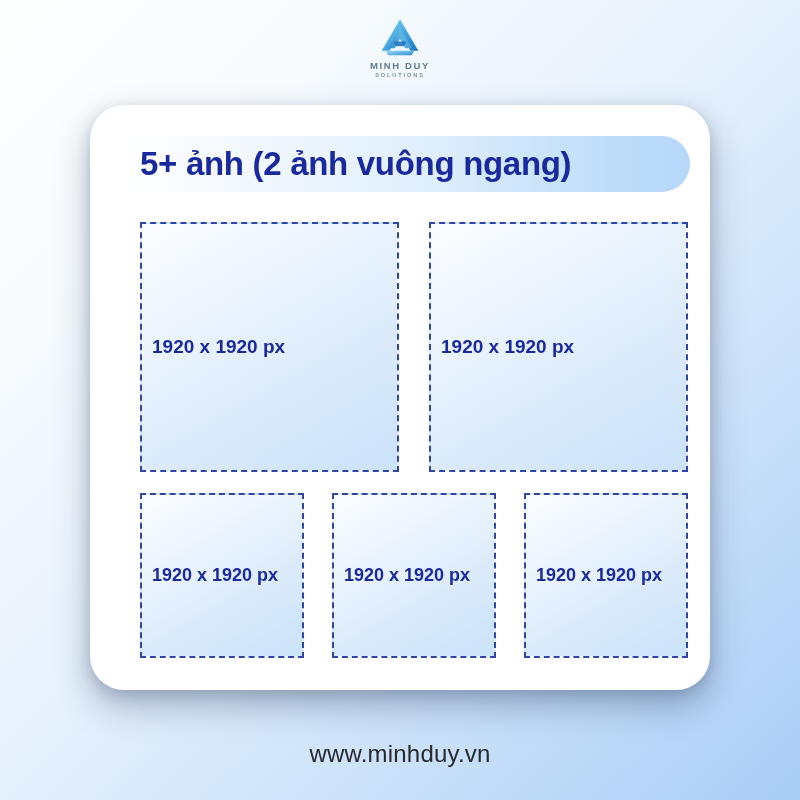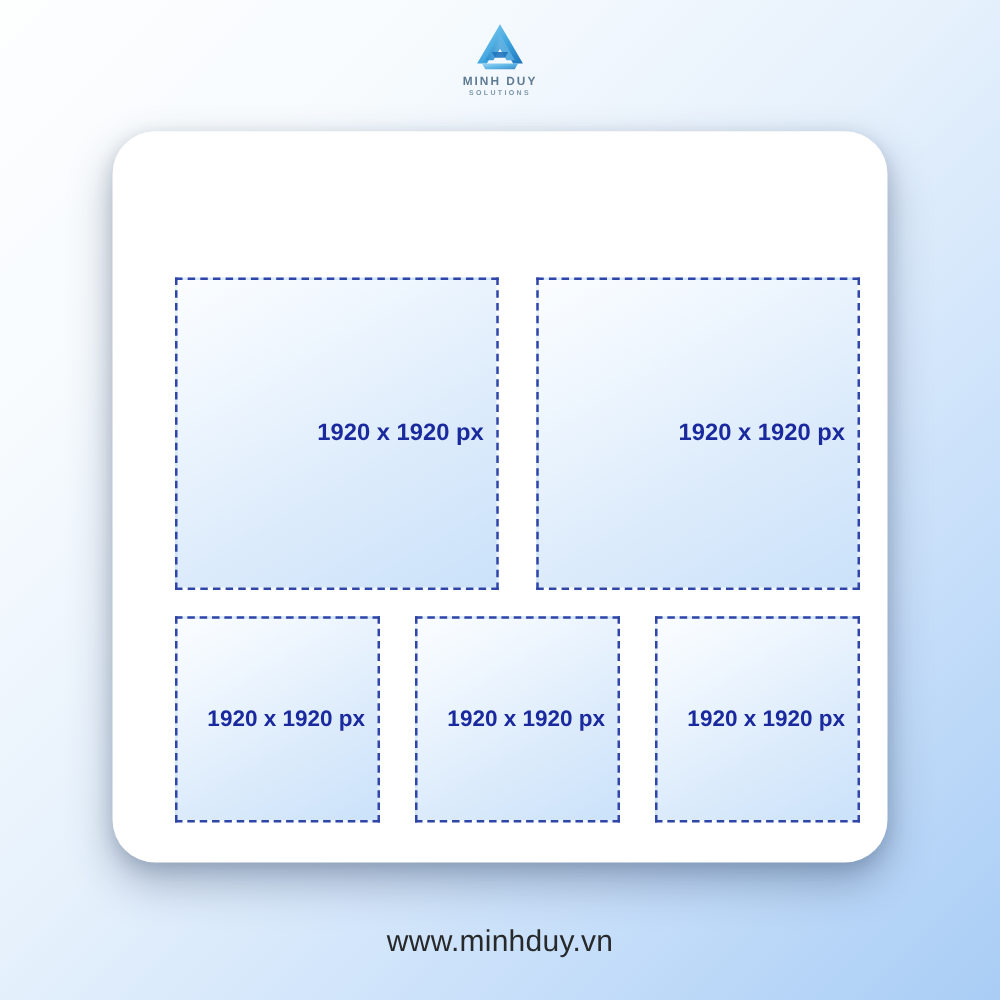--- a/index.html
+++ b/index.html
@@ -98,21 +98,21 @@
     display: flex;
     gap: 28px;
   }
 
   .ph {
     flex: 1 1 0;
     border: 2px dashed #2f45a8;
     background: linear-gradient(150deg, #fbfdff 0%, #eef6fe 28%, #dcebfb 62%, #cbe2fa 100%);
     display: flex;
     align-items: center;
-    justify-content: flex-end;
+    justify-content: flex-start;
     box-sizing: border-box;
     padding: 0 10px;
   }
   .ph-label {
     font-size: 19px;
     font-weight: bold;
     color: #1a2a9e;
     text-align: center;
     line-height: 1.35;
   }
@@ -154,20 +154,23 @@
       <path d="M10 50 L54 50 L50 57 L14 57 Z" fill="url(#lg1)" opacity="0.85"></path>
       <path d="M22 36 L42 36 L38 43 L26 43 Z" fill="#1f74bd" opacity="0.9"></path>
     </svg>
   </span>
   <span class="brand-name">MINH DUY</span>
   <span class="brand-sub">SOLUTIONS</span>
 </div>
 
 <div class="card">
 
+  <div class="title-banner">
+    <span class="title-text">5+ ảnh (2 ảnh vuông ngang)</span>
+  </div>
 
   <div class="grid-top">
     <div class="ph">
       <span class="ph-label">1920 x 1920 px</span>
     </div>
     <div class="ph">
       <span class="ph-label">1920 x 1920 px</span>
     </div>
   </div>
 

